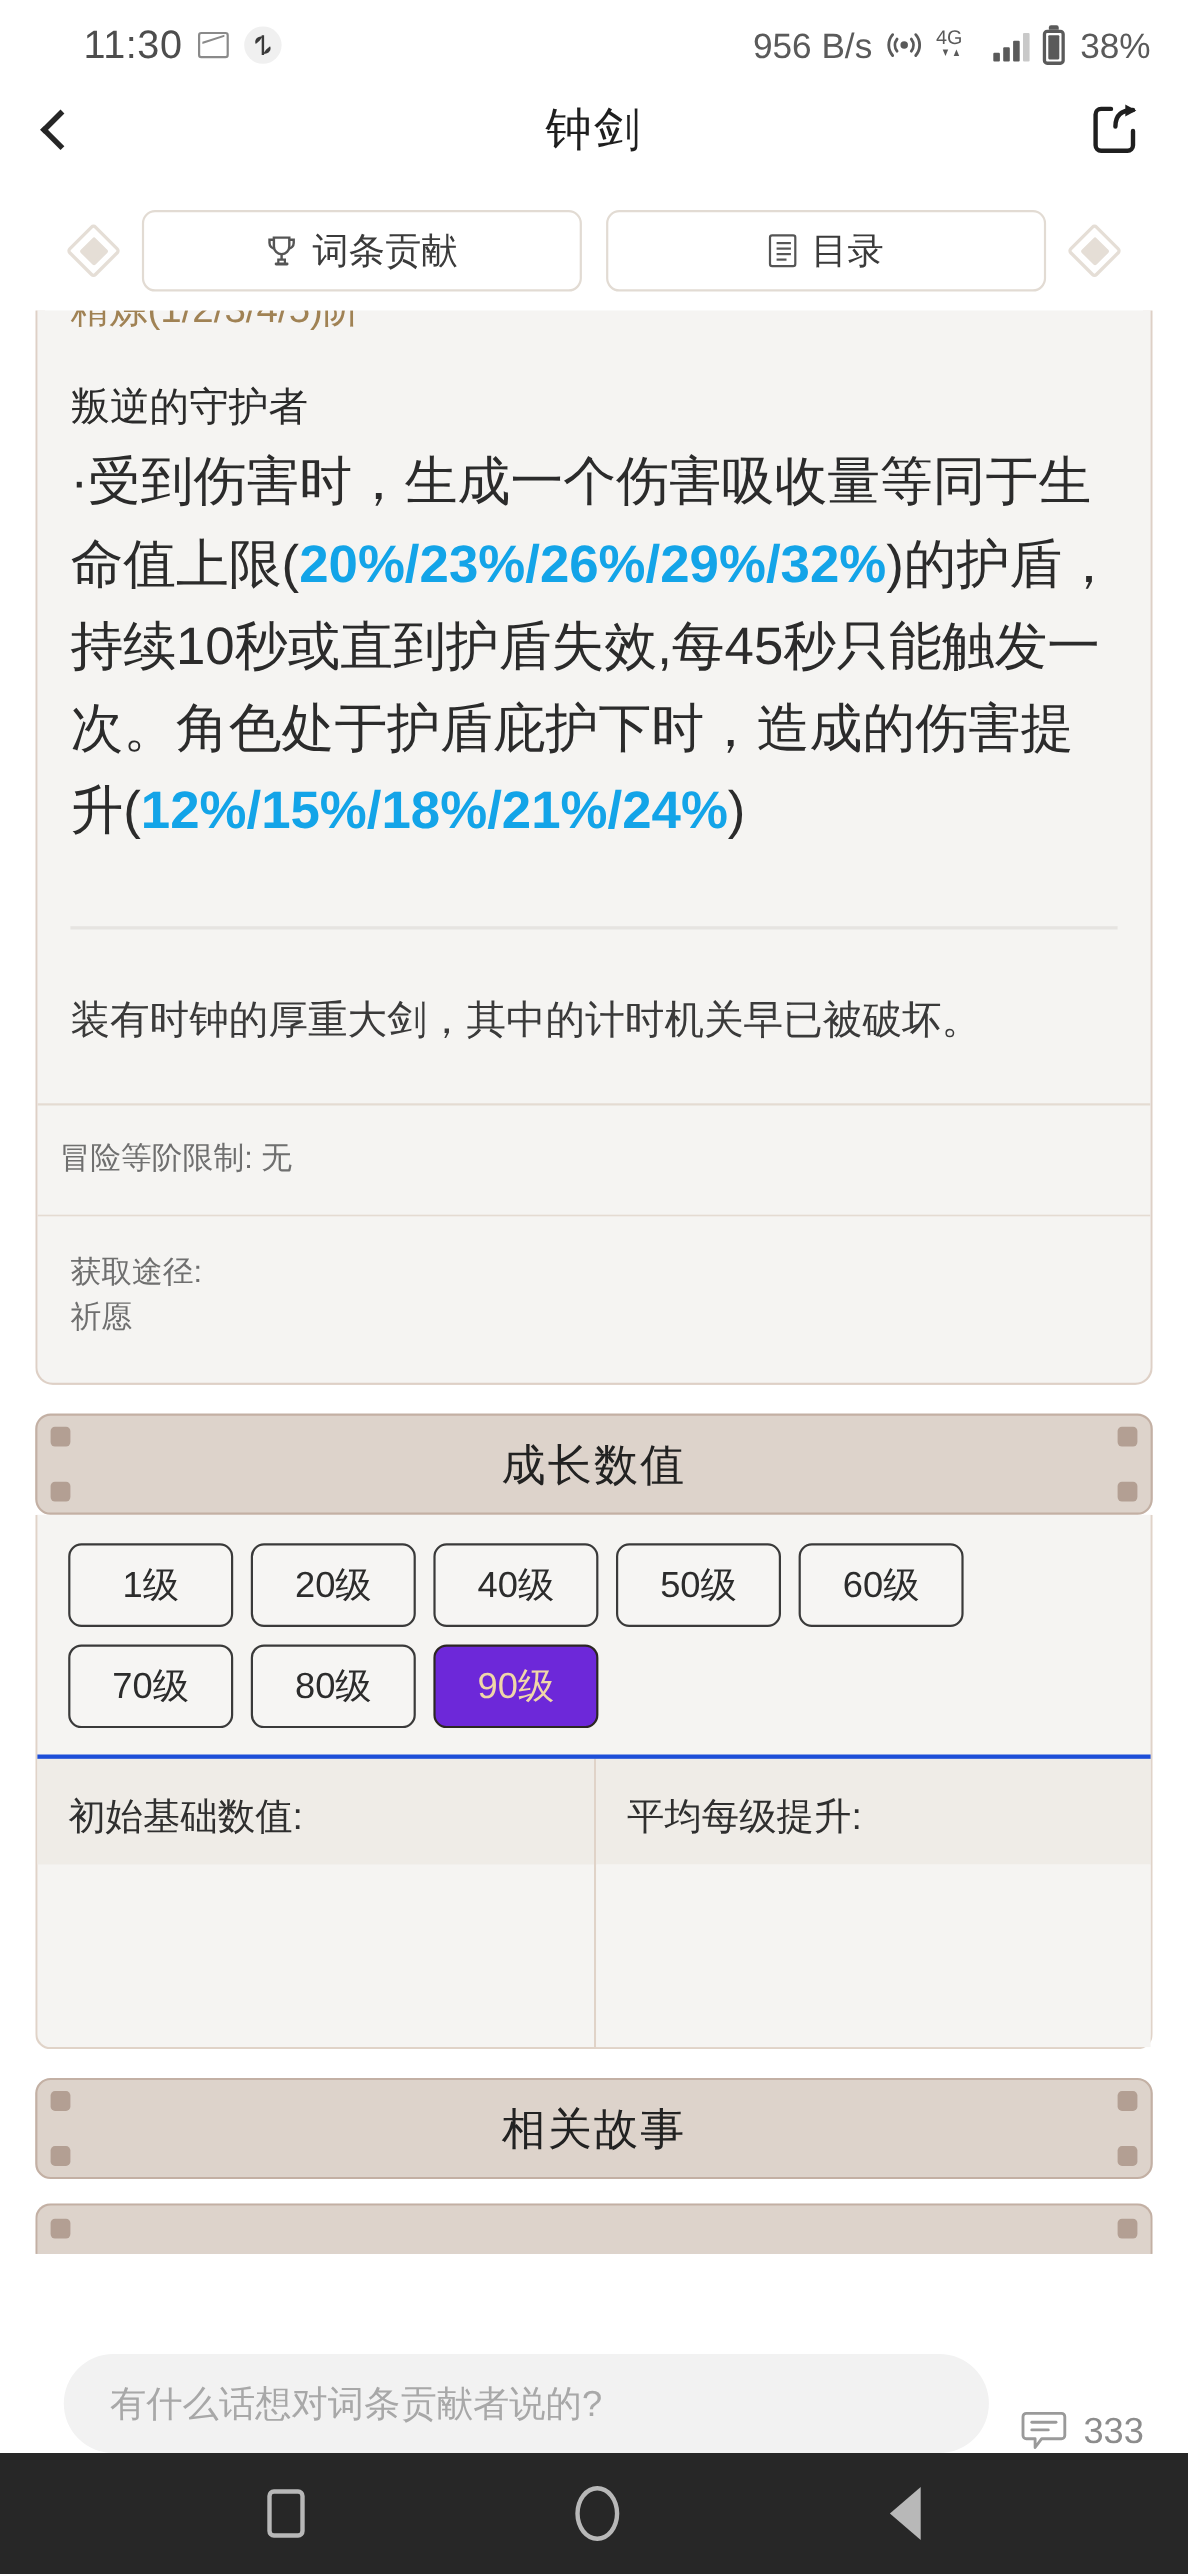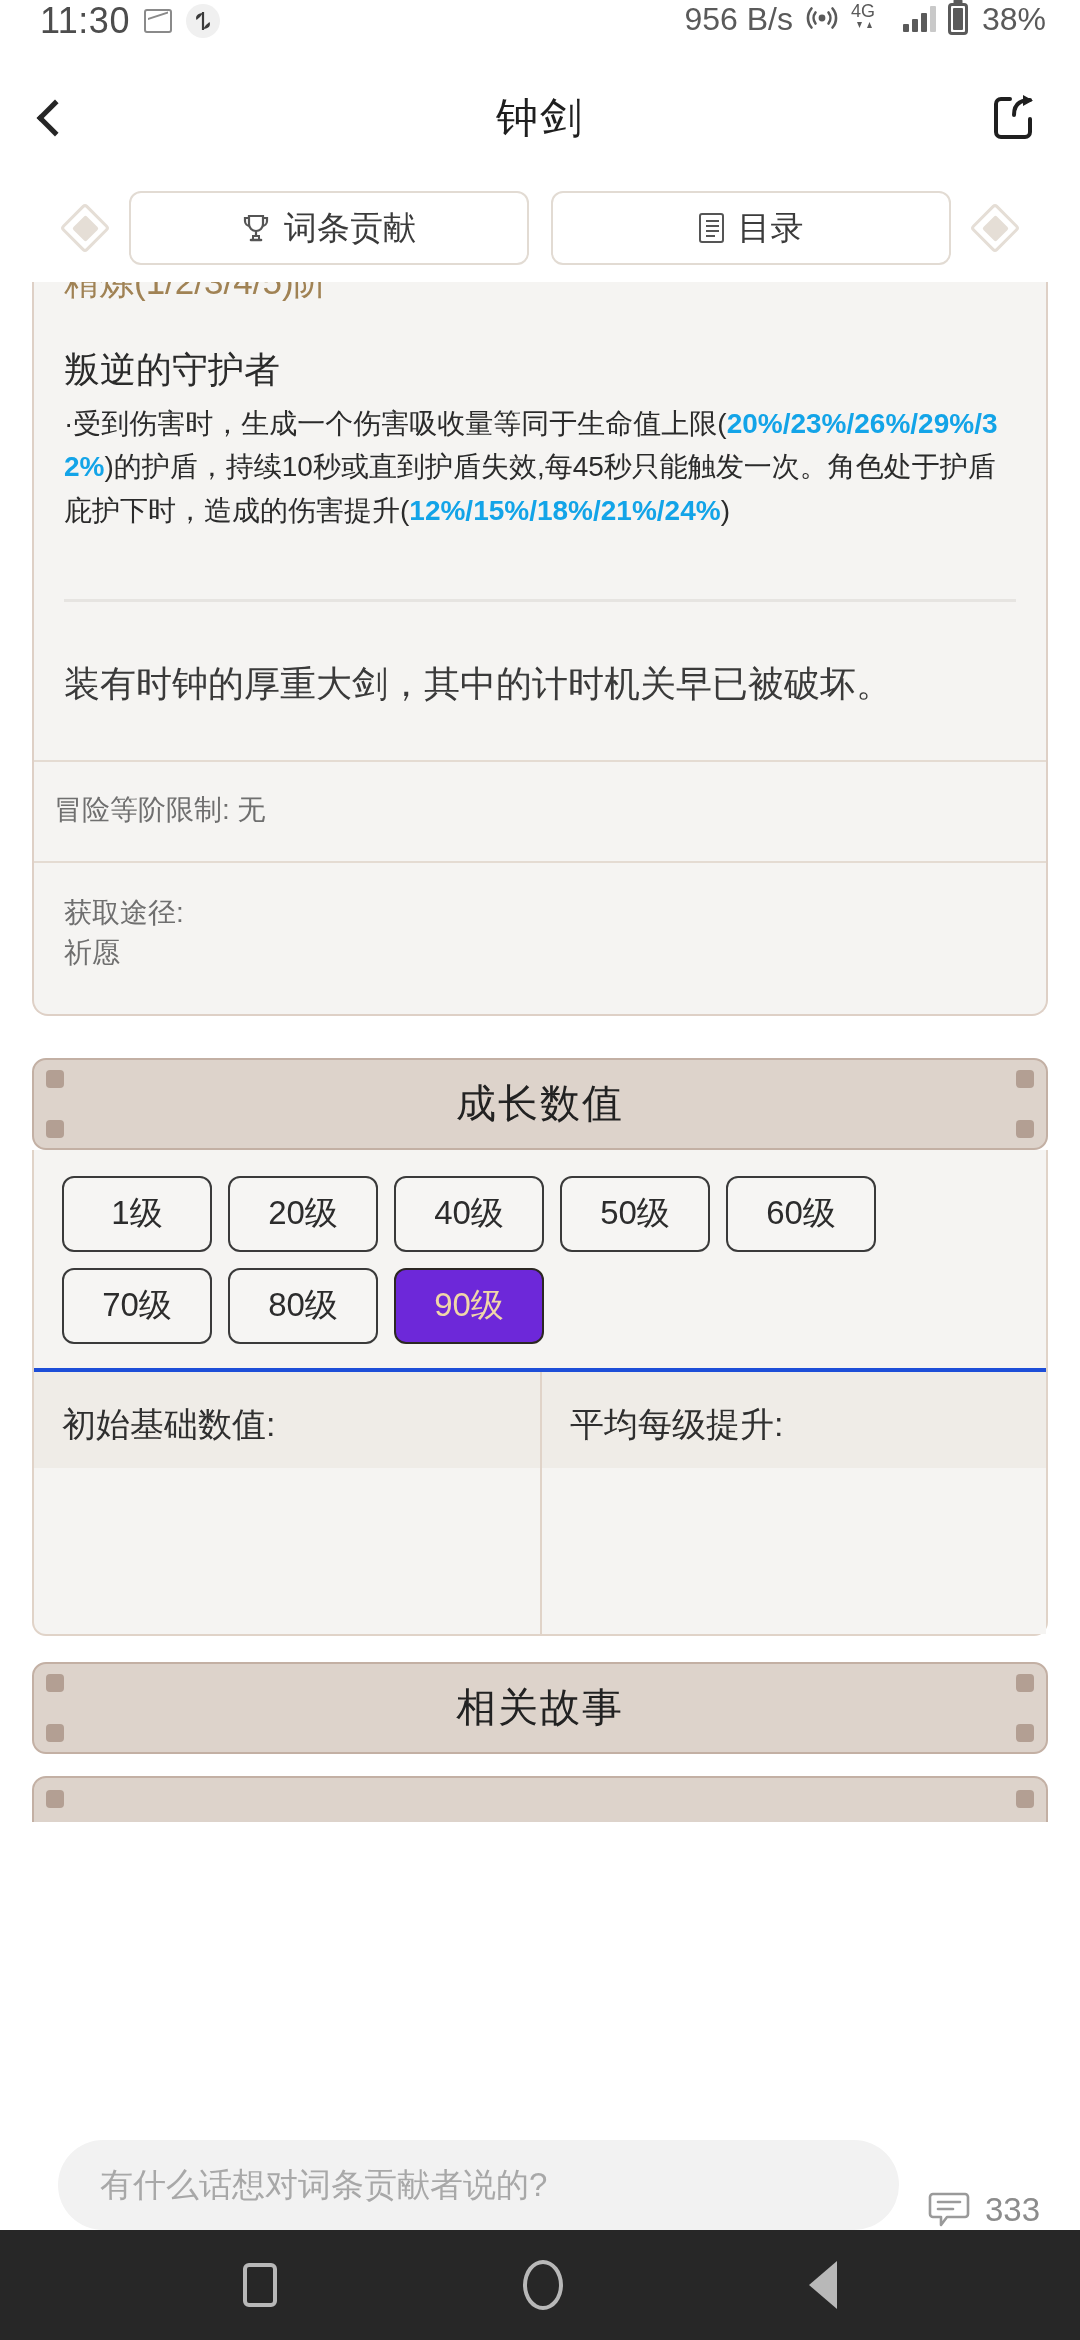--- a/index.html
+++ b/index.html
@@ -15,23 +15,24 @@
     background: #ffffff;
     display: flex;
     flex-direction: column;
   }
 
   
   .statusbar {
     height: 62px;
     flex: 0 0 62px;
     display: flex;
-    align-items: flex-start;
+    align-items: flex-end;
     padding: 0 34px 0 40px;
     color: #5a5a5a;
+    margin-left: 36px;
   }
   .sb-left { display: flex; align-items: center; gap: 14px; }
   .sb-time { font-size: 36px; font-weight: 400; color: #4d4d4d; letter-spacing: .5px; }
   .sb-right { margin-left: auto; display: flex; align-items: center; gap: 12px; }
   .sb-speed { font-size: 32px; color: #5a5a5a; }
   .sb-batt-pct { font-size: 32px; color: #5a5a5a; margin-left: 2px; }
   .ic { display: inline-block; vertical-align: middle; }
 
   
   .ico-pic { width: 28px; height: 24px; border: 2.5px solid #8a8a8a; border-radius: 3px; position: relative; overflow: hidden; }
@@ -141,21 +142,21 @@
     line-height: 0px;
     overflow: hidden;
     font-weight: 500;
   }
   .card-body { padding: 34px 30px 10px 30px; }
   .skill-name {
     font-size: 36px; color: #2b2b2b; line-height: 1.55;
     margin-bottom: 4px;
   }
   .skill-desc {
-    font-size: 28px; color: #2b2b2b; line-height: 1.56;
+    font-size: 48px; color: #2b2b2b; line-height: 1.56;
     word-break: break-all;
   }
   .hl { color: #13a4e8; font-weight: 700; }
 
   .divider-soft { height: 3px; background: #e6e4e1; margin: 56px 30px 0 30px; }
 
   .flavor {
     font-size: 36px; color: #3a3a3a; line-height: 1.56;
     padding: 54px 30px 48px 30px;
     word-break: break-all;
@@ -163,21 +164,21 @@
   .meta-row {
     border-top: 2px solid #e4dbd2;
     padding: 28px 30px 30px 20px;
     font-size: 28px; color: #6f6f6f; line-height: 1.45;
   }
   .meta-row.tall { padding: 30px 30px 40px 30px; }
   .card-bottom { border-bottom-left-radius:16px; border-bottom-right-radius:16px; }
 
   
   .section-banner {
-    margin-top: 42px;
+    margin-top: 26px;
     height: 92px;
     background: #ddd3cb;
     border: 2px solid #c3b0a4;
     border-radius: 14px;
     display: flex; align-items: center; justify-content: center;
     position: relative;
     font-size: 40px; color: #222; letter-spacing: 2px;
   }
   .section-banner .nub {
     position: absolute; width: 18px; height: 18px; background: #b39f93; border-radius: 4px;

